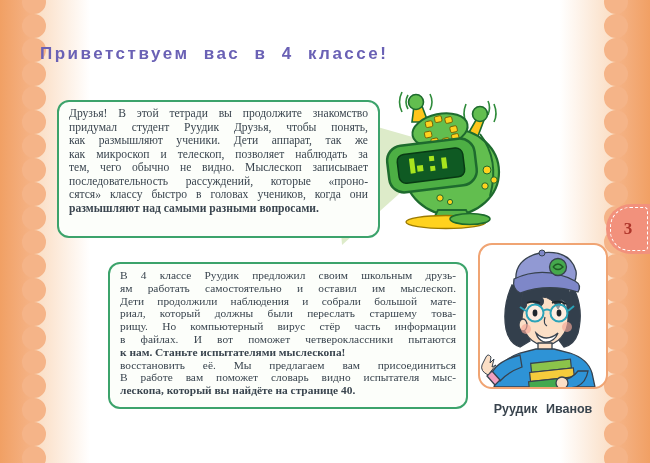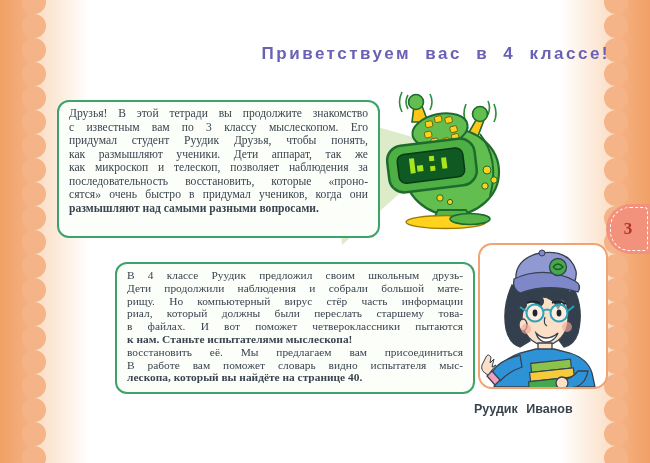--- a/index.html
+++ b/index.html
@@ -7,37 +7,37 @@
     position:relative; width:650px; height:463px;
     background:#ffffff; overflow:hidden;
     font-family:"Liberation Serif", serif;
   }
   .band { position:absolute; top:0; height:463px; }
   .band-left  { left:0; }
   .band-right { right:0; }
 
   .page-title {
     position:absolute; top:44px; left:40px; right:40px;
-    text-align:right;
+    text-align:left;
     font-family:"Liberation Sans", sans-serif;
     font-weight:bold; font-size:17px;
     letter-spacing:2.5px; word-spacing:7px;
     color:#6A61B5;
   }
 
   .note-box {
     position:absolute; box-sizing:border-box;
     background:#FCFEFA;
     border:2.5px solid #3CA36B; border-radius:12px;
     padding:5px 10px 4px 10px;
     color:#3A454F; z-index:2;
     text-align:justify;
   }
   #intro-box { left:57px;  top:100px; width:323px; height:138px; font-size:11.6px; line-height:13.5px; }
-  #task-box  { left:115px; top:262px; width:360px; height:132px; font-size:11.4px; line-height:12.8px; }
+  #task-box  { left:108px; top:262px; width:360px; height:147px; font-size:11.4px; line-height:12.8px; }
   .tline { text-align:justify; text-align-last:justify; }
   .tline.end { text-align-last:left;font-weight:bold; }
 
   .beam-svg  { position:absolute; left:332px; top:108px; z-index:1; }
   .robot-svg { position:absolute; left:384px; top:90px;  z-index:2; }
 
   .page-tab {
     position:absolute; right:0; top:204px; width:44px; height:50px;
     background:#F2917C; border-radius:25px 0 0 25px;
     z-index:3; display:flex; align-items:center; justify-content:center;
@@ -52,21 +52,21 @@
   }
 
   .character-frame {
     position:absolute; left:478px; top:243px; width:130px; height:146px;
     box-sizing:border-box;
     border:2px solid #F0A473; border-radius:14px;
     background:#ffffff; z-index:2; overflow:hidden;
   }
   .character-caption {
     position:absolute; left:474px; top:402px; width:138px;
-    text-align:left;
+    text-align:center;
     font-family:"Liberation Sans", sans-serif;
     font-size:12.5px; font-weight:bold; word-spacing:5px;
     color:#39444E;
   }
 </style>
 </head>
 <body>
 
 <div class="page">
 
@@ -104,26 +104,26 @@
 
   <div class="page-title">Приветствуем вас в 4 классе!</div>
 
   <svg class="beam-svg" width="100" height="140" aria-hidden="true">
     <polygon points="84,30 96,60 10,137 0,6" fill="#DDEBC9"></polygon>
   </svg>
 
   <div class="note-box" id="intro-box">
 
   <div class="tline">Друзья! В этой тетради вы продолжите знакомство</div>
-      <div class="tline">с известным вам по 3 классу мыслескопом. Его</div>
       <div class="tline">придумал студент Руудик Друзья, чтобы понять,</div>
       <div class="tline">как размышляют ученики. Дети аппарат, так же</div>
-      <div class="tline">как микроскоп и телескоп, позволяет наблюдения за</div>
-      <div class="tline">последовательность восстановить, которые «проно-</div>
-      <div class="tline">сятся» очень быстро в придумал учеников, когда они</div>
+      <div class="tline">как микроскоп и телескоп, позволяет наблюдать за</div>
+      <div class="tline">тем, чего обычно не видно. Мыслескоп записывает</div>
+      <div class="tline">последовательность рассуждений, которые «проно-</div>
+      <div class="tline">сятся» классу быстро в головах учеников, когда они</div>
       <div class="tline end">размышляют над самыми разными вопросами.</div>
     </div>
 
   <svg class="robot-svg" width="132" height="140" viewBox="0 0 132 140" aria-hidden="true">
 
     <g fill="none" stroke="#2E8B3A" stroke-width="1.6">
       <path d="M18,2 Q13,12 18,22"></path>
         <path d="M24,5 Q20,12 24,19"></path>
       <path d="M46,4 Q50,12 46,20"></path>
       <path d="M82,14 Q78,24 82,32"></path>
@@ -181,23 +181,24 @@
     </g>
   </svg>
 
   <div class="page-tab">
     <span class="num">3</span>
   </div>
 
   <div class="note-box" id="task-box">
 
   <div class="tline">В 4 классе Руудик предложил своим школьным друзь-</div>
+      <div class="tline">ям работать самостоятельно и оставил им мыслескоп.</div>
       <div class="tline">Дети продолжили наблюдения и собрали большой мате-</div>
+      <div class="tline">риал, который должны были переслать старшему това-</div>
       <div class="tline">рищу. Но компьютерный вирус стёр часть информации</div>
-      <div class="tline">риал, который должны были переслать старшему това-</div>
       <div class="tline">в файлах. И вот поможет четвероклассники пытаются</div>
       <div class="tline end">к нам. Станьте испытателями мыслескопа!</div>
       <div class="tline">восстановить её. Мы предлагаем вам присоединиться</div>
       <div class="tline">В работе вам поможет словарь видно испытателя мыс-</div>
       <div class="tline end">лескопа, который вы найдёте на странице 40.</div>
     </div>
 
   <div class="character-frame">
     <svg width="126" height="142" viewBox="0 0 126 142" aria-hidden="true">
       <g stroke="#37424E" stroke-width="1.3">

